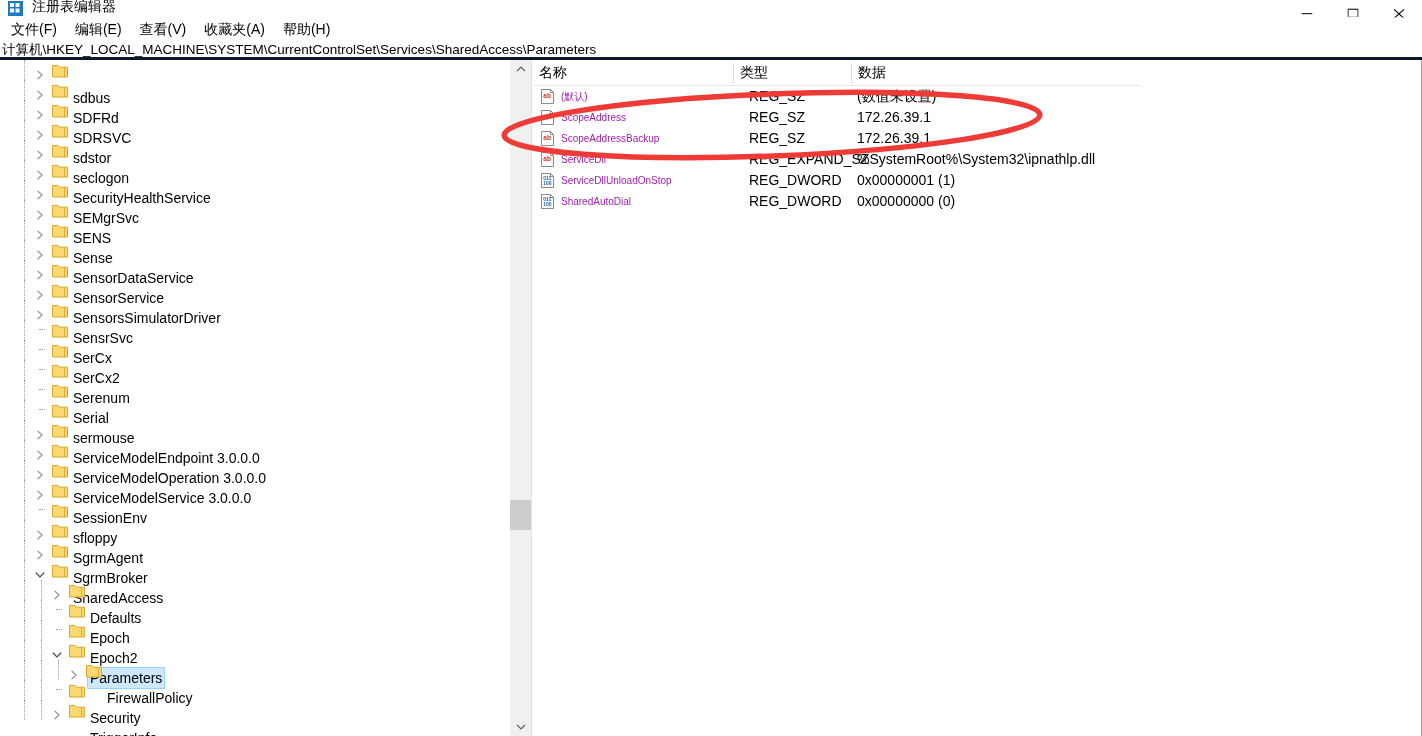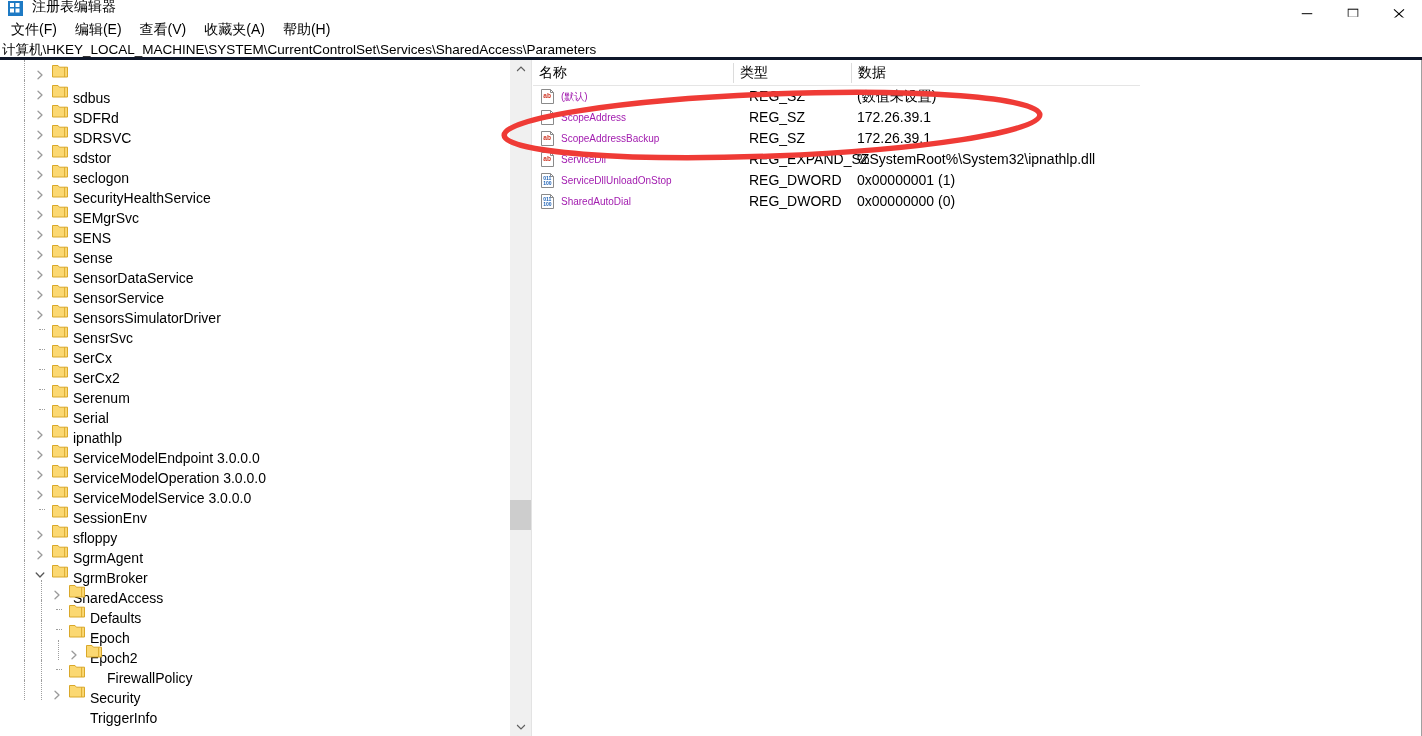--- a/index.html
+++ b/index.html
@@ -540,21 +540,21 @@
               </svg></span>
             <span class="tree-label" style="left: 73px;">Serial</span>
           </div>
           <div class="tree-row">
             <div class="guide" style="left: 24px;"></div>
             <div class="guide-stub" style="left: 39px;"></div>
             <span class="folder" style="left: 52px;"><svg width="16" height="14" viewBox="0 0 16 14">
                 <path d="M0.5 1.5 L6 1.5 L7.4 3.2 L15.5 3.2 L15.5 13 L0.5 13 Z" fill="#fbd872" stroke="#d9a82a" stroke-width="1"></path>
                 <path d="M12.6 3.2 L12.6 13" stroke="#d9a82a" stroke-width="0.9"></path>
               </svg></span>
-            <span class="tree-label" style="left: 73px;">ipnathlp</span>
+            <span class="tree-label" style="left: 73px;">sermouse</span>
           </div>
           <div class="tree-row">
             <div class="guide" style="left: 24px;"></div>
             <span class="chev" style="left: 35px;"><svg width="10" height="10" viewBox="0 0 10 10">
                 <path d="M3 1.2 L7 5 L3 8.8" fill="none" stroke="#9b9b9b" stroke-width="1.3" stroke-linecap="round" stroke-linejoin="round"></path>
               </svg></span>
             <span class="folder" style="left: 52px;"><svg width="16" height="14" viewBox="0 0 16 14">
                 <path d="M0.5 1.5 L6 1.5 L7.4 3.2 L15.5 3.2 L15.5 13 L0.5 13 Z" fill="#fbd872" stroke="#d9a82a" stroke-width="1"></path>
                 <path d="M12.6 3.2 L12.6 13" stroke="#d9a82a" stroke-width="0.9"></path>
               </svg></span>
@@ -659,20 +659,32 @@
           </div>
           <div class="tree-row">
             <div class="guide" style="left: 24px;"></div>
             <div class="guide" style="left: 41px;"></div>
             <div class="guide-stub" style="left: 56px;"></div>
             <span class="folder" style="left: 69px;"><svg width="16" height="14" viewBox="0 0 16 14">
                 <path d="M0.5 1.5 L6 1.5 L7.4 3.2 L15.5 3.2 L15.5 13 L0.5 13 Z" fill="#fbd872" stroke="#d9a82a" stroke-width="1"></path>
                 <path d="M12.6 3.2 L12.6 13" stroke="#d9a82a" stroke-width="0.9"></path>
               </svg></span>
             <span class="tree-label" style="left: 90px;">Epoch2</span>
+          </div>
+          <div class="tree-row selected">
+            <div class="guide" style="left: 24px;"></div>
+            <div class="guide" style="left: 41px;"></div>
+            <span class="chev" style="left: 52px;"><svg width="10" height="10" viewBox="0 0 10 10">
+                <path d="M1.2 3 L5 7 L8.8 3" fill="none" stroke="#585858" stroke-width="1.3" stroke-linecap="round" stroke-linejoin="round"></path>
+              </svg></span>
+            <span class="folder" style="left: 69px;"><svg width="16" height="14" viewBox="0 0 16 14">
+                <path d="M0.5 1.5 L6 1.5 L7.4 3.2 L15.5 3.2 L15.5 13 L0.5 13 Z" fill="#fbd872" stroke="#d9a82a" stroke-width="1"></path>
+                <path d="M12.6 3.2 L12.6 13" stroke="#d9a82a" stroke-width="0.9"></path>
+              </svg></span>
+            <span class="tree-label" style="left: 90px;">Parameters</span>
           </div>
           <div class="tree-row">
             <div class="guide" style="left: 24px;"></div>
             <div class="guide" style="left: 41px;"></div>
             <div class="guide" style="left: 58px;"></div>
             <span class="chev" style="left: 69px;"><svg width="10" height="10" viewBox="0 0 10 10">
                 <path d="M3 1.2 L7 5 L3 8.8" fill="none" stroke="#9b9b9b" stroke-width="1.3" stroke-linecap="round" stroke-linejoin="round"></path>
               </svg></span>
             <span class="folder" style="left: 86px;"><svg width="16" height="14" viewBox="0 0 16 14">
                 <path d="M0.5 1.5 L6 1.5 L7.4 3.2 L15.5 3.2 L15.5 13 L0.5 13 Z" fill="#fbd872" stroke="#d9a82a" stroke-width="1"></path>

